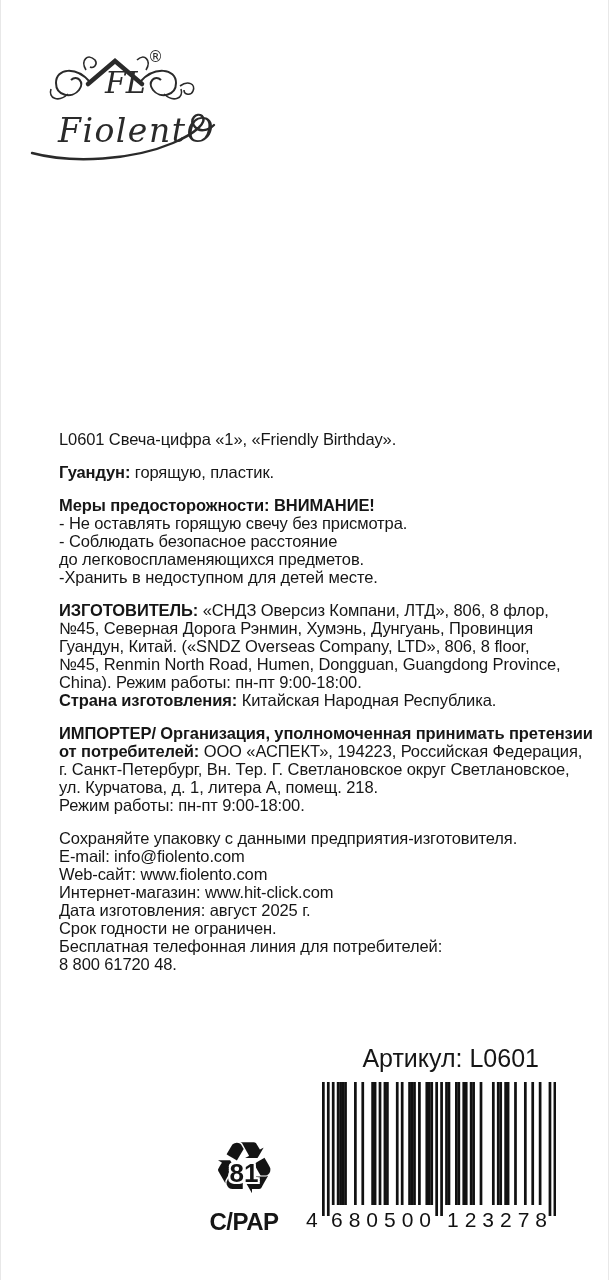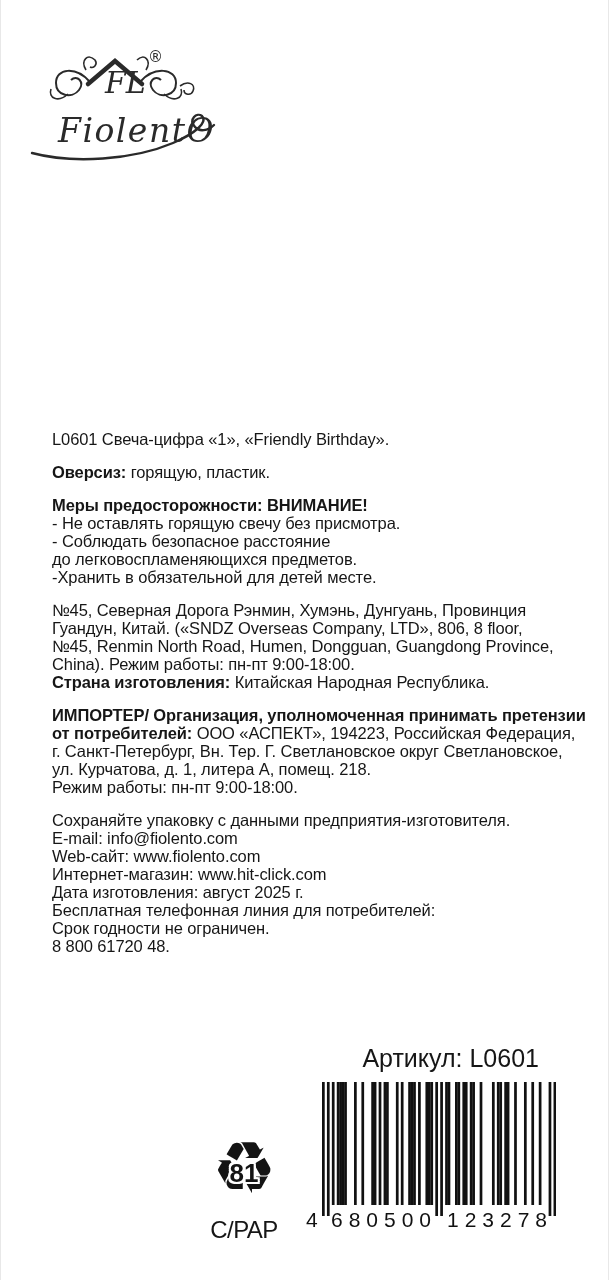--- a/index.html
+++ b/index.html
@@ -11,21 +11,21 @@
   .edge{position:absolute;top:0;bottom:0;width:1px;background:#e8e8e8;}
   .edge.l{left:0;}
   .edge.r{right:0;}
 
   
   .logo{position:absolute;left:28px;top:40px;width:230px;height:130px;}
   .logo svg{display:block;}
 
   
   .text-block{position:absolute;left:43px;top:430px;}
-  .para{margin:0 0 15px 9px;}
+  .para{margin:0 0 15px 16px;}
   .line{white-space:nowrap;font-size:16.5px;line-height:18px;letter-spacing:-0.1px;}
   .line .b{font-weight:700;}
 
   
   .article{position:absolute;right:70px;top:1044px;font-size:25px;line-height:28px;white-space:nowrap;}
 
   
   .barcode{position:absolute;left:306px;top:1082px;width:262px;height:152px;}
   .barcode svg{position:absolute;left:16px;top:0;}
   .bc-digits{position:absolute;top:127px;font-size:21px;line-height:21px;color:#111;}
@@ -38,21 +38,21 @@
   .recycle-glyph{
     font-family:"DejaVu Sans",sans-serif;
     font-size:72px;line-height:64px;display:block;color:#141414;
   }
   .recycle-num{
     position:absolute;left:0;right:0;top:22px;
     font-size:26px;font-weight:700;color:#141414;
     text-shadow:-2px 0 0 #fff,2px 0 0 #fff,0 -2px 0 #fff,0 2px 0 #fff,
                 -2px -2px 0 #fff,2px 2px 0 #fff,-2px 2px 0 #fff,2px -2px 0 #fff;
   }
-  .recycle-mat{font-size:24px;font-weight:400;line-height:24px;margin-top:18px;letter-spacing:-0.5px;}
+  .recycle-mat{font-size:24px;font-weight:700;line-height:24px;margin-top:10px;letter-spacing:-0.5px;}
 </style>
 </head>
 <body>
 
 <div class="edge l"></div>
 <div class="edge r"></div>
 
 <div class="logo">
   <svg width="230" height="130" viewBox="0 0 230 130">
     <g fill="none" stroke="#2a2a2a">
@@ -77,51 +77,52 @@
 
     <text x="30" y="102" font-family="DejaVu Serif, serif" font-style="italic" font-size="33" letter-spacing="1.5" fill="#2a2a2a">FiolentO</text>
   </svg>
 </div>
 
 <div class="text-block">
     <div class="para">
       <div class="line"><span>L0601 Свеча-цифра «1», «Friendly Birthday».</span></div>
     </div>
     <div class="para">
-      <div class="line"><span class="b">Оверсиз:</span><span> горящую, пластик.</span></div>
+      <div class="line"><span class="b">Гуандун:</span><span> горящую, пластик.</span></div>
     </div>
     <div class="para">
       <div class="line"><span class="b">Меры предосторожности: ВНИМАНИЕ!</span></div>
       <div class="line"><span>- Не оставлять горящую свечу без присмотра.</span></div>
       <div class="line"><span>- Соблюдать безопасное расстояние</span></div>
       <div class="line"><span>до легковоспламеняющихся предметов.</span></div>
-      <div class="line"><span>-Хранить в обязательной для детей месте.</span></div>
+      <div class="line"><span>-Хранить в недоступном для детей месте.</span></div>
     </div>
     <div class="para">
+      <div class="line"><span class="b">ИЗГОТОВИТЕЛЬ:</span><span> «СНДЗ Оверсиз Компани, ЛТД», 806, 8 флор,</span></div>
       <div class="line"><span>№45, Северная Дорога Рэнмин, Хумэнь, Дунгуань, Провинция</span></div>
       <div class="line"><span>Гуандун, Китай. («SNDZ Overseas Company, LTD», 806, 8 floor,</span></div>
       <div class="line"><span>№45, Renmin North Road, Humen, Dongguan, Guangdong Province,</span></div>
       <div class="line"><span>China). Режим работы: пн-пт 9:00-18:00.</span></div>
       <div class="line"><span class="b">Страна изготовления:</span><span> Китайская Народная Республика.</span></div>
     </div>
     <div class="para">
       <div class="line"><span class="b">ИМПОРТЕР/ Организация, уполномоченная принимать претензии</span></div>
       <div class="line"><span class="b">от потребителей:</span><span> ООО «АСПЕКТ», 194223, Российская Федерация,</span></div>
       <div class="line"><span>г. Санкт-Петербург, Вн. Тер. Г. Светлановское округ Светлановское,</span></div>
       <div class="line"><span>ул. Курчатова, д. 1, литера А, помещ. 218.</span></div>
       <div class="line"><span>Режим работы: пн-пт 9:00-18:00.</span></div>
     </div>
     <div class="para">
       <div class="line"><span>Сохраняйте упаковку с данными предприятия-изготовителя.</span></div>
       <div class="line"><span>E-mail: info@fiolento.com</span></div>
       <div class="line"><span>Web-сайт: www.fiolento.com</span></div>
       <div class="line"><span>Интернет-магазин: www.hit-click.com</span></div>
       <div class="line"><span>Дата изготовления: август 2025 г.</span></div>
+      <div class="line"><span>Срок годности не ограничен.</span></div>
       <div class="line"><span>Бесплатная телефонная линия для потребителей:</span></div>
-      <div class="line"><span>Срок годности не ограничен.</span></div>
       <div class="line"><span>8 800 61720 48.</span></div>
     </div>
   </div>
 
 <div class="article">Артикул: L0601</div>
 
 <div class="barcode">
   <svg id="barcode-svg" width="234" height="134" viewBox="0 0 234 134">
       <rect x="0.00" y="0" width="2.71" height="134" fill="#111"></rect>
       <rect x="4.93" y="0" width="2.71" height="134" fill="#111"></rect>

